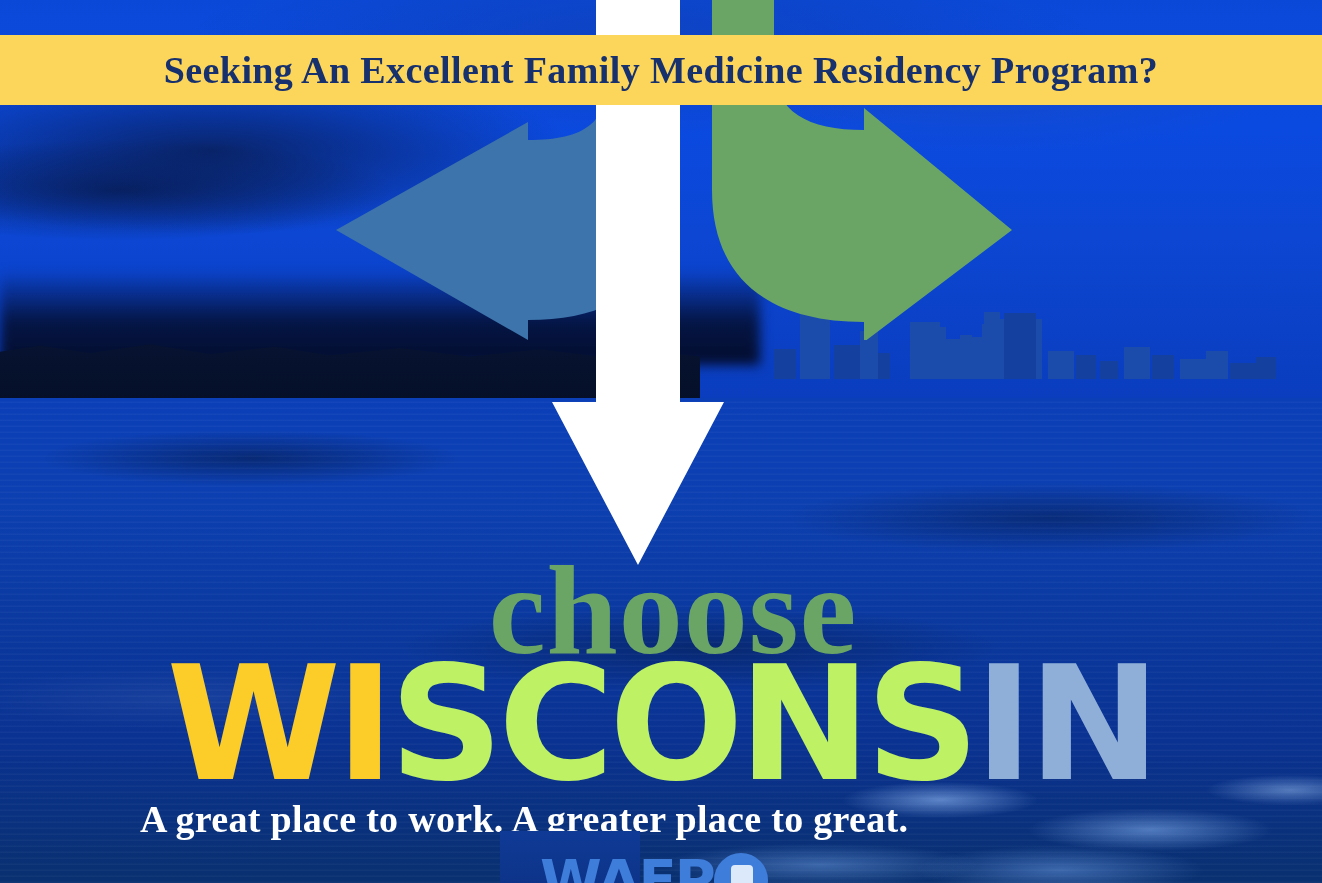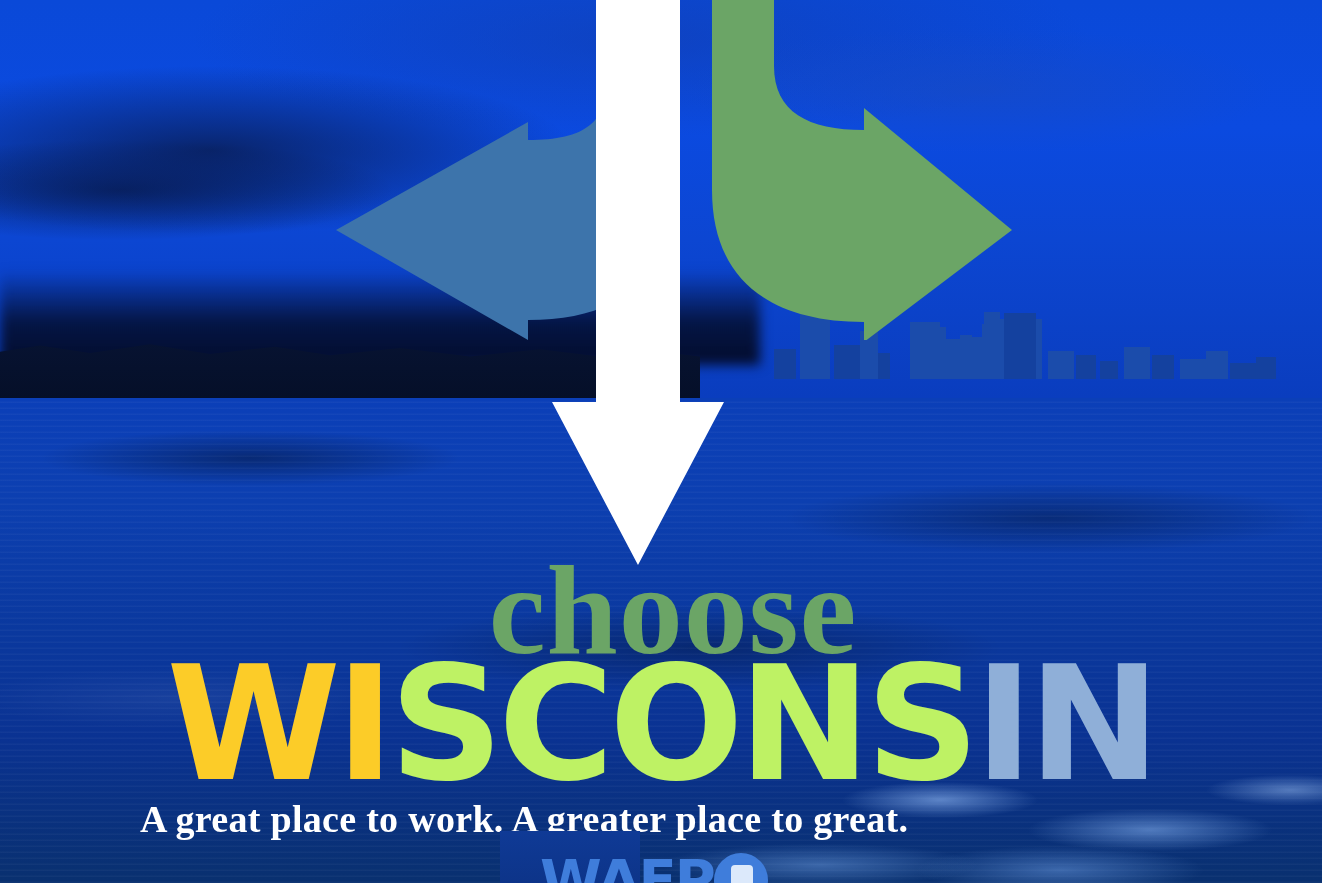--- a/index.html
+++ b/index.html
@@ -247,20 +247,23 @@
       <path fill="currentColor" d="M0 0 L0 200 C0 288 56 332 152 332 L152 352 L300 240 L152 118 L152 140 C96 140 62 122 62 76 L62 0 Z"></path>
     </svg>
   </div>
 
   <div class="arrow arrow-down">
     <svg viewBox="0 0 172 575" preserveAspectRatio="none" aria-hidden="true">
       <path fill="currentColor" d="M44 0 L128 0 L128 412 L172 412 L86 575 L0 412 L44 412 Z"></path>
     </svg>
   </div>
 
+  <div class="banner">
+    <div class="banner-text">Seeking An Excellent Family Medicine Residency Program?</div>
+  </div>
 
   <div class="choose">choose</div>
 
   <div class="wordmark">
     <span class="wm-wi">WI</span><span class="wm-scons">SCONS</span><span class="wm-in">IN</span>
   </div>
 
 
   <div class="tagline">A great place to work. A greater place to great.</div>
 

